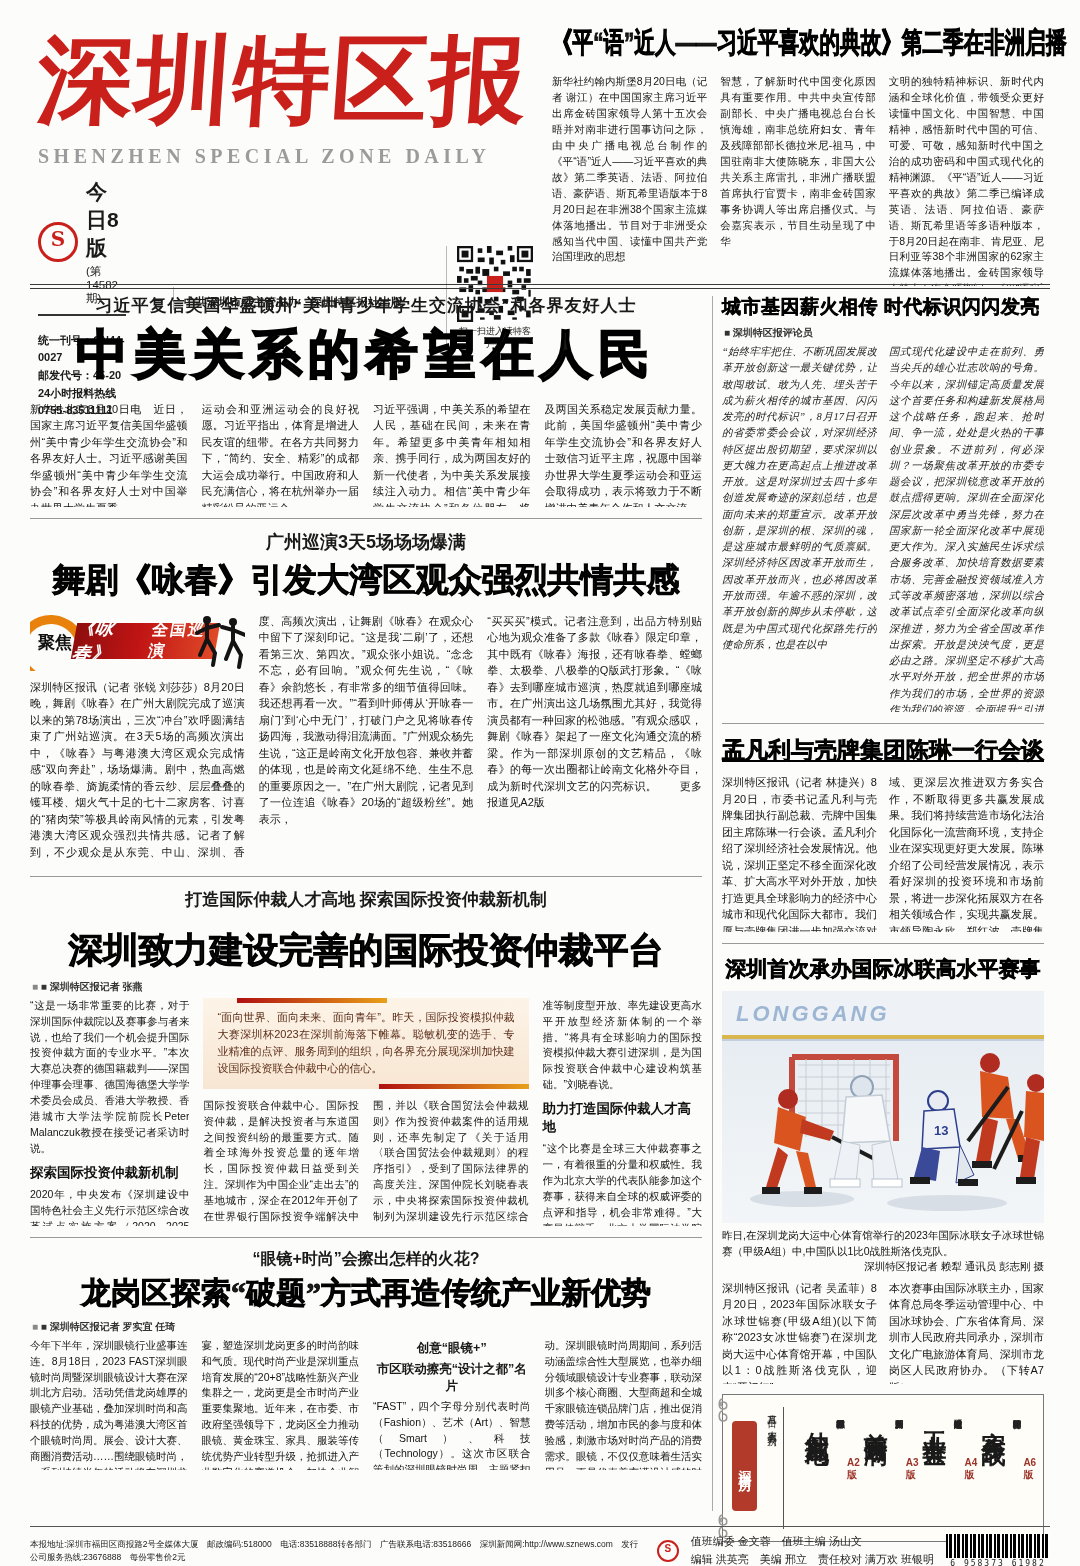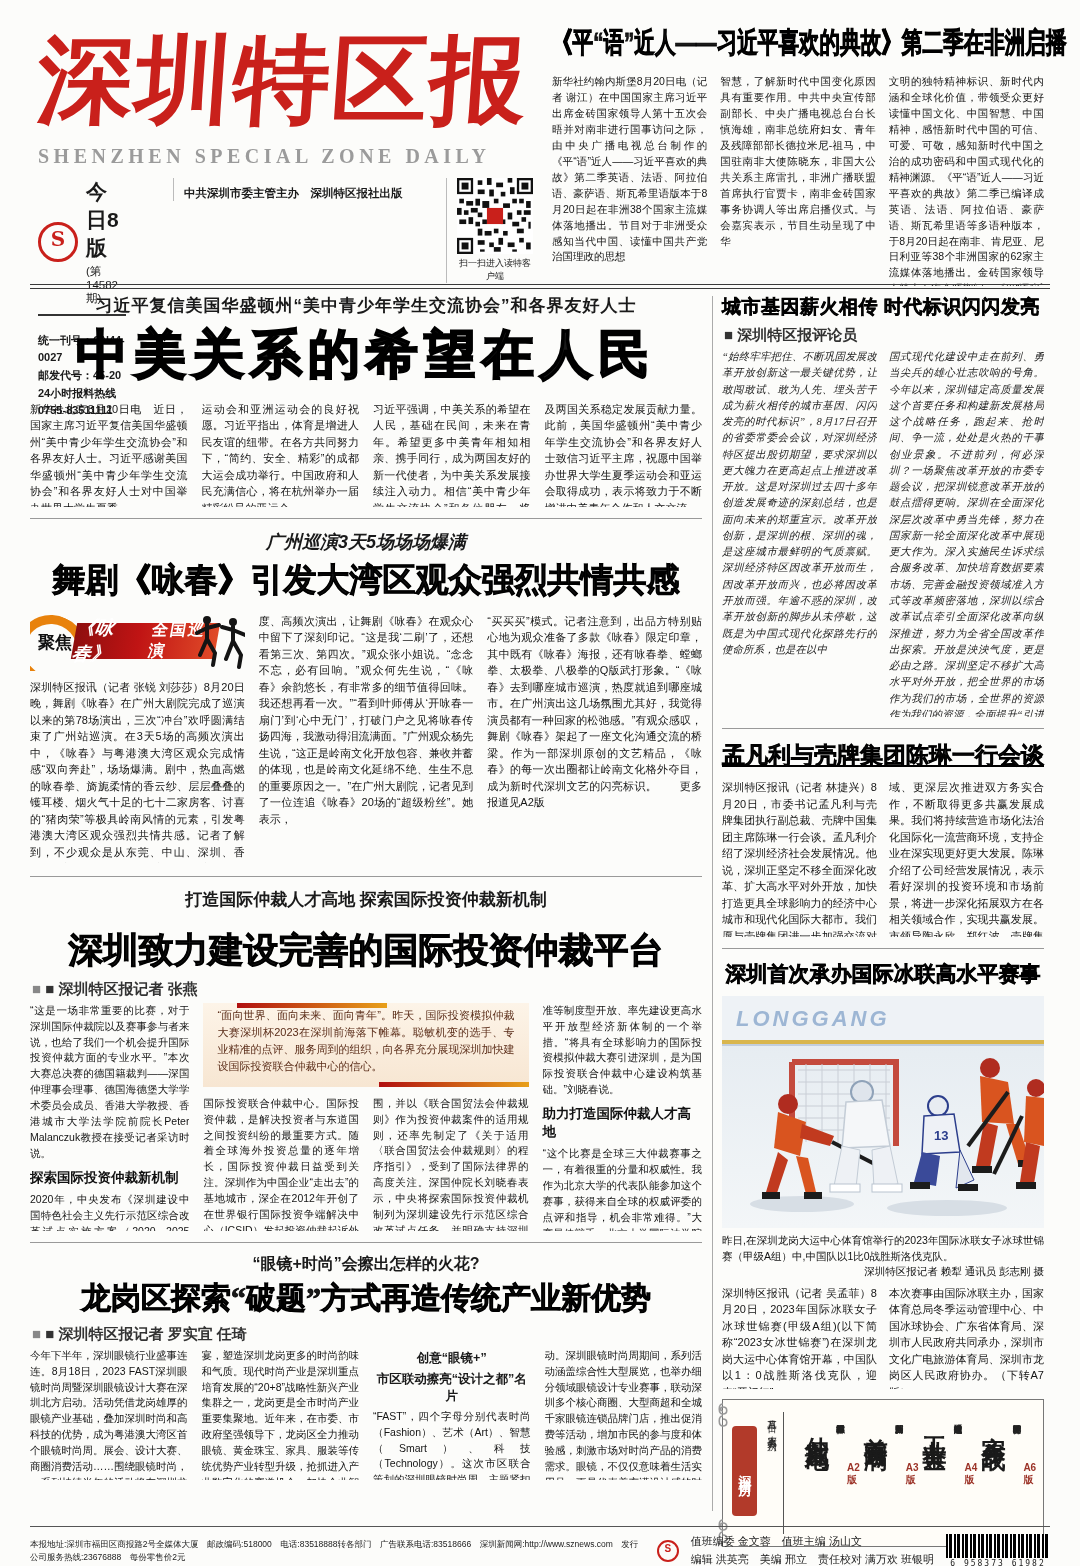--- a/index.html
+++ b/index.html
@@ -4,21 +4,21 @@
 <style>
   html,body{margin:0;padding:0;background:#e8e8e6;}
   .page{position:relative;width:1080px;height:1566px;margin:0 auto;background:#fcfcfa;
         font-family:"Liberation Sans",sans-serif;color:#1a1a1a;overflow:hidden;}
   
   .masthead{position:absolute;left:38px;top:18px;width:505px;}
   .mh-title{font-family:"DejaVu Serif",serif;font-size:96px;font-weight:900;color:#c9201b;
             line-height:1.3;letter-spacing:2px;transform:skewX(-4deg);white-space:nowrap;}
   .mh-english{margin-top:2px;font-family:"Liberation Serif",serif;font-size:20px;font-weight:bold;
               color:#9b9b9b;letter-spacing:4.5px;white-space:nowrap;}
-  .mh-info{display:flex;margin-top:10px;align-items:flex-start;gap:37px;}
+  .mh-info{display:flex;margin-top:10px;align-items:center;gap:37px;}
   .mh-cell{padding:0 10px;}
   .mh-cell+.mh-cell{border-left:1px solid #bbb;}
   .mh-c1{width:190px;padding-left:0;}
   .mh-logo-row{display:flex;align-items:center;gap:8px;}
   .mh-logo{width:34px;height:34px;border-radius:50%;border:3px solid #c9201b;position:relative;flex:0 0 auto;}
   .mh-logo::after{content:"S";position:absolute;left:0;right:0;top:2px;text-align:center;
                   color:#c9201b;font-weight:900;font-size:20px;font-family:"DejaVu Serif",serif;}
   .mh-edition{font-size:21px;font-weight:900;}
   .mh-issue{font-size:11.5px;margin-top:2px;}
   .mh-serials{border-top:2px solid #333;margin-top:8px;padding-top:16px;font-size:11px;line-height:1.6;font-weight:bold;}
@@ -47,45 +47,45 @@
                border-top:1px solid #3a3a3a;border-bottom:1px solid #3a3a3a;}
   .v-divider{position:absolute;left:712px;top:296px;width:1px;height:1215px;background:#aaa;}
   .rule{border-top:1px solid #999;margin:11px 0;}
   
   .leftcol{position:absolute;left:30px;top:294px;width:672px;}
   .kicker{font-size:17px;font-weight:900;text-align:center;letter-spacing:1px;}
   .lead-headline{font-size:52px;font-weight:900;text-align:center;line-height:1.3;letter-spacing:6px;
                  -webkit-text-stroke:2px #000;margin-top:4px;white-space:nowrap;}
   .lead-cols{display:flex;gap:14px;height:106px;overflow:hidden;margin-top:12px;}
   .lead-cols>div{flex:1;}
-  .wc-kicker{font-size:18px;font-weight:900;text-align:center;margin-top:2px;font-style:italic;}
+  .wc-kicker{font-size:18px;font-weight:900;text-align:center;margin-top:2px;}
   .wc-headline{font-family:"Liberation Serif",serif;font-size:33px;font-weight:900;text-align:center;
                margin-top:4px;-webkit-text-stroke:0.8px #000;white-space:nowrap;}
   .wc-row{display:flex;gap:14px;height:252px;overflow:hidden;margin-top:10px;}
   .wc-row>div{flex:1;}
   .wc-banner{position:relative;height:58px;margin-bottom:8px;overflow:hidden;}
   .wc-c{position:absolute;left:-14px;top:2px;width:52px;height:52px;border-radius:50%;
         border:9px solid #e8820c;border-right-color:transparent;transform:rotate(25deg);}
   .wc-focus{position:absolute;left:8px;top:18px;font-size:17px;font-weight:900;color:#111;z-index:3;}
   .wc-redbar{position:absolute;left:44px;top:10px;right:28px;height:36px;
              background:linear-gradient(90deg,#8e0e0e,#c01414 45%,#e04a28);
              transform:skewX(-10deg);display:flex;align-items:center;justify-content:center;gap:6px;}
   .wc-redbar .t1{font-family:"Liberation Serif",serif;font-style:italic;font-weight:900;font-size:19px;color:#fff;}
   .wc-redbar .t2{font-size:16px;font-weight:900;color:#fff;letter-spacing:2px;}
   .wc-sil{position:absolute;right:-2px;top:0;}
   .arb-kicker{font-size:17px;font-weight:900;text-align:center;margin-top:2px;}
   .arb-headline{font-family:"Liberation Serif",serif;font-size:35px;font-weight:900;text-align:center;
                 margin-top:16px;-webkit-text-stroke:0.9px #000;white-space:nowrap;}
-  .byline{font-size:15px;font-weight:bold;color:#333;margin:6px 0 4px 2px;}
+  .byline{font-size:10px;font-weight:bold;color:#333;margin:6px 0 4px 2px;}
   .byline .sq{color:#888;}
   .arb-row{display:flex;gap:14px;height:228px;overflow:hidden;margin-top:4px;}
   .arb-c1,.arb-c4{flex:1.02;}
   .arb-mid{flex:2.08;display:flex;flex-direction:column;}
   .quote-box{position:relative;background:linear-gradient(180deg,#fdf4e8,#f7e6d2);
-             padding:4px 14px 10px;height:70px;overflow:hidden;margin-bottom:9px;}
+             padding:11px 14px 10px;height:70px;overflow:hidden;margin-bottom:9px;}
   .quote-box::before{content:"";position:absolute;left:34px;top:0;width:150px;height:5px;
                      background:linear-gradient(90deg,#b01010,#e8a01a);}
   .quote-box::after{content:"";position:absolute;right:0;bottom:0;width:150px;height:5px;
                     background:linear-gradient(90deg,#b01010,#e8a01a);}
   .quote-text{font-size:11px;line-height:1.55;color:#5a2c18;text-align:justify;}
   .mid-cols{display:flex;gap:14px;flex:1;overflow:hidden;}
   .mid-cols>div{flex:1;}
   .subhead{font-size:13.5px;font-weight:900;text-align:left;margin:7px 0 5px;color:#111;}
   .gl-kicker{font-size:16px;font-weight:900;text-align:center;}
   .gl-headline{font-family:"Liberation Serif",serif;font-size:30px;font-weight:900;text-align:center;

